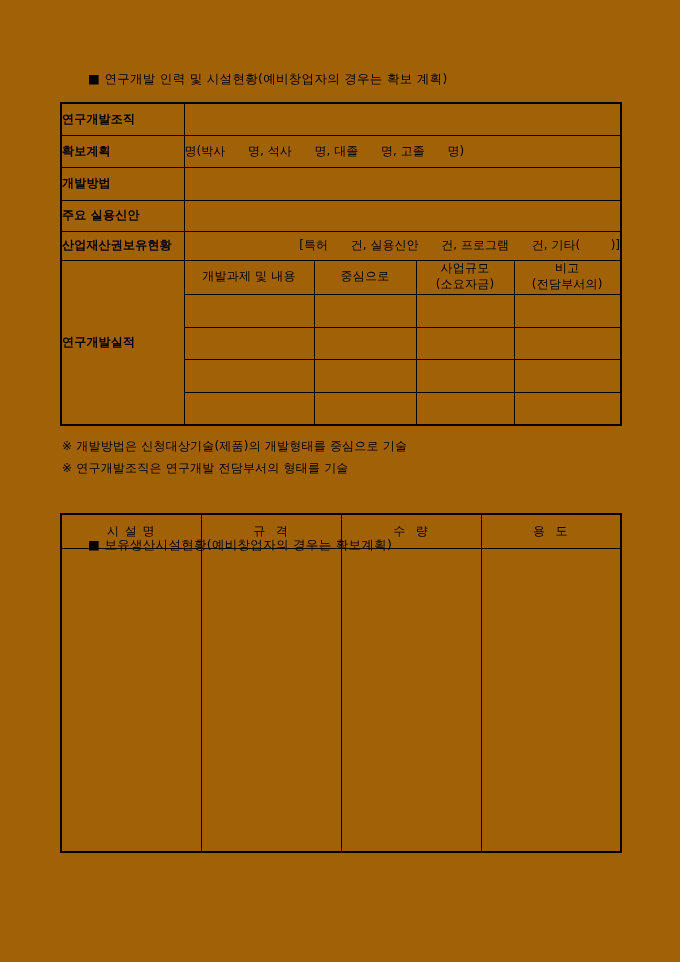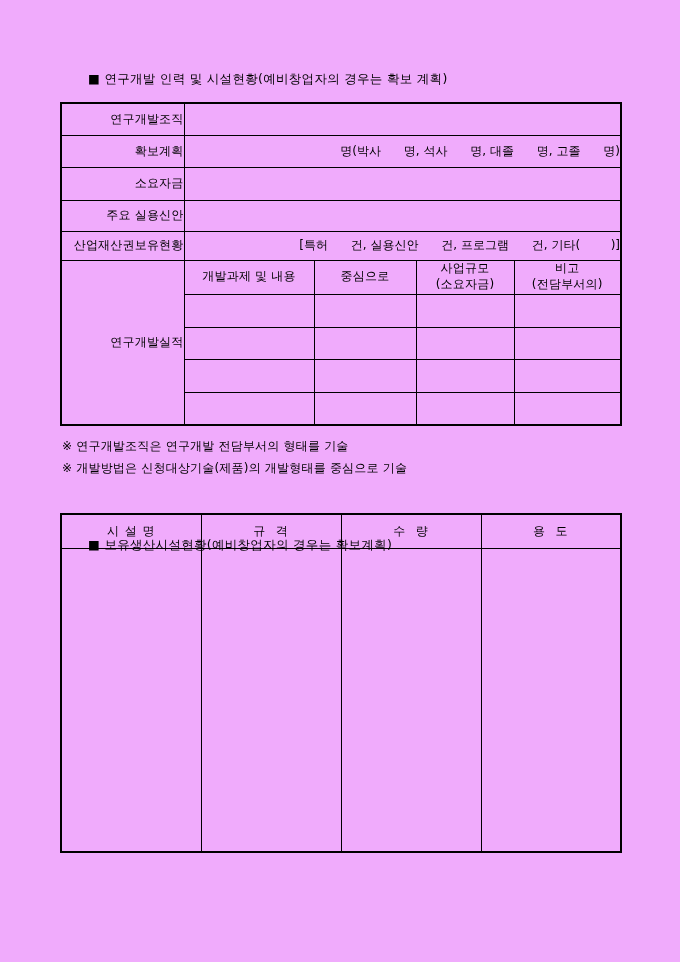--- a/index.html
+++ b/index.html
@@ -3,21 +3,21 @@
 <meta charset="utf-8">
 <style>
   html,body { margin:0; padding:0; }
   body {
     background:#e8e8e8;
     font-family:"DejaVu Sans","Liberation Sans",sans-serif;
   }
   .page {
     position:relative;
     width:680px; height:962px;
-    background:#f0abfc;
+    background:#a16207;
     color:#000;
     overflow:hidden;
   }
   .sec-title {
     position:absolute;
     left:88px;
     font-size:12.5px;
     font-weight:500;
     letter-spacing:0.3px;
     white-space:pre;
@@ -34,22 +34,22 @@
   #table1 { top:102px; }
   #table2 { top:513px; }
   table.doc-table td {
     border:1px solid #000;
     font-size:12px;
     padding:0;
     vertical-align:middle;
     overflow:hidden;
   }
   table.doc-table { border:2px solid #000; }
-  .lbl { text-align:right; letter-spacing:0.2px; }
-  .val-center { text-align:right; white-space:pre; }
+  .lbl { text-align:left; letter-spacing:0.2px;font-weight:bold; }
+  .val-center { text-align:left; white-space:pre; }
   .val-left { text-align:right; padding-left:5px; white-space:pre; }
   .hdr {
     text-align:center;
     white-space:pre-line;
     line-height:1.3;
     letter-spacing:0.2px;
   }
   .hdr-spread { text-align:center; letter-spacing:1px; white-space:pre; }
   .notes { position:absolute; left:62px; top:435px; }
   .note-line {
@@ -77,21 +77,21 @@
     <tbody>
       <tr style="height:32px">
         <td class="lbl">연구개발조직</td>
         <td colspan="4" class="val-left"></td>
       </tr>
       <tr style="height:32px">
         <td class="lbl">확보계획</td>
         <td colspan="4" class="val-center">명(박사      명, 석사      명, 대졸      명, 고졸      명)</td>
       </tr>
       <tr style="height:33px">
-        <td class="lbl">소요자금</td>
+        <td class="lbl">개발방법</td>
         <td colspan="4" class="val-left"></td>
       </tr>
       <tr style="height:31px">
         <td class="lbl">주요 실용신안</td>
         <td colspan="4" class="val-left"></td>
       </tr>
       <tr style="height:29px">
         <td class="lbl">산업재산권보유현황</td>
         <td colspan="4" class="val-left">[특허      건, 실용신안      건, 프로그램      건, 기타(        )]</td>
       </tr>
@@ -125,22 +125,22 @@
       <tr style="height:33px">
         <td></td>
         <td></td>
         <td></td>
         <td></td>
       </tr>
     </tbody>
   </table>
 
   <div class="notes">
+    <div class="note-line">※ 개발방법은 신청대상기술(제품)의 개발형태를 중심으로 기술</div>
     <div class="note-line">※ 연구개발조직은 연구개발 전담부서의 형태를 기술</div>
-    <div class="note-line">※ 개발방법은 신청대상기술(제품)의 개발형태를 중심으로 기술</div>
   </div>
 
   <div class="sec-title" id="title2">■ 보유생산시설현황(예비창업자의 경우는 확보계획)</div>
 
   <table class="doc-table" id="table2">
     <colgroup>
       <col style="width:140px">
         <col style="width:140px">
         <col style="width:140px">
         <col style="width:140px">

